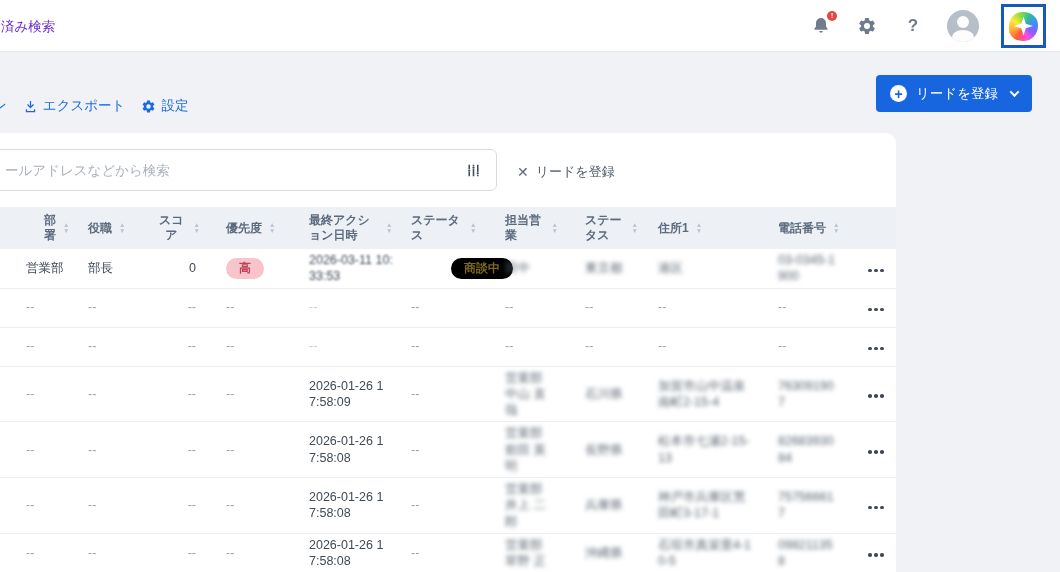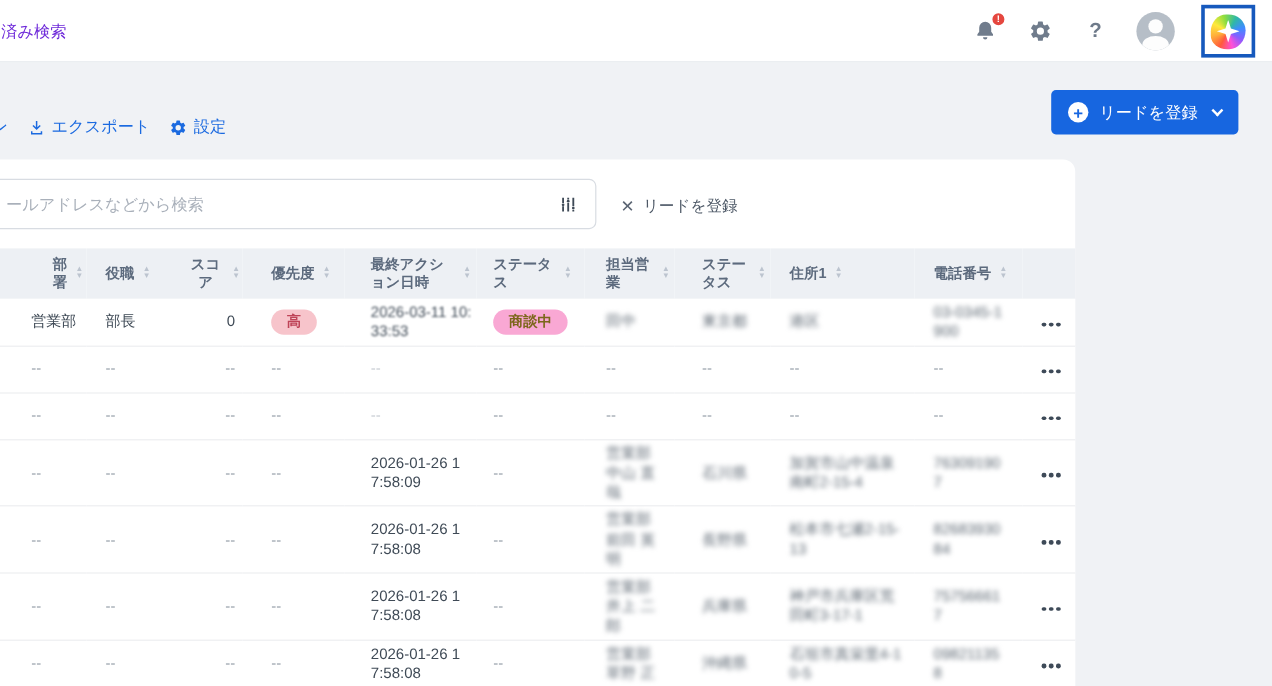--- a/index.html
+++ b/index.html
@@ -65,21 +65,21 @@
   tbody td.c3d { padding-left:24px; }
   tbody td.c4d { padding-left:22px; padding-right:4px; }
   tbody td.c5d { padding-left:14px; }
   tbody td.c6d { padding-left:18px; padding-right:6px; }
   tbody td.c7d { padding-left:23px; }
   tbody td.c9d { padding-left:16px; padding-right:14px; }
   .dash { color:#98a1ab; }
   .dash-light { color:#c8cdd3; }
   .badge { display:inline-block; padding:3px 13px; border-radius:999px; font-size:12px; font-weight:bold; line-height:1.25; white-space:nowrap; }
   .b-high { background:#f7c4cb; color:#bf4458; }
-  .b-status { background:#f9a8d4; color:#7c671b; }
+  .b-status { background:#000000; color:#7c671b;margin-left:40px; }
   .px { filter:blur(2px); color:#5a6570; }
   .px-sm { filter:blur(1.1px); }
   .dots { display:inline-flex; gap:2.5px; background:none; border:none; cursor:pointer; padding:4px 2px; }
   .dots i { width:3.5px; height:3.5px; border-radius:50%; background:#3e4a58; }
   .colset-btn { display:inline-flex; width:27px; height:25px; border-radius:6px; background:#8b96a8; border:none; align-items:center; justify-content:center; cursor:pointer; }
 
   
   .vscroll { position:absolute; left:1002px; top:74px; width:10px; height:365px; background:#e3e5e8; }
   .vscroll .arrow { position:absolute; top:1px; left:0; width:10px; height:11px; background:#eceef0; color:#7e8489; font-size:7px; text-align:center; line-height:11px; }
   .vscroll .thumb { position:absolute; top:12px; left:1px; width:8px; height:173px; border-radius:5px; background:#8f949a; }

